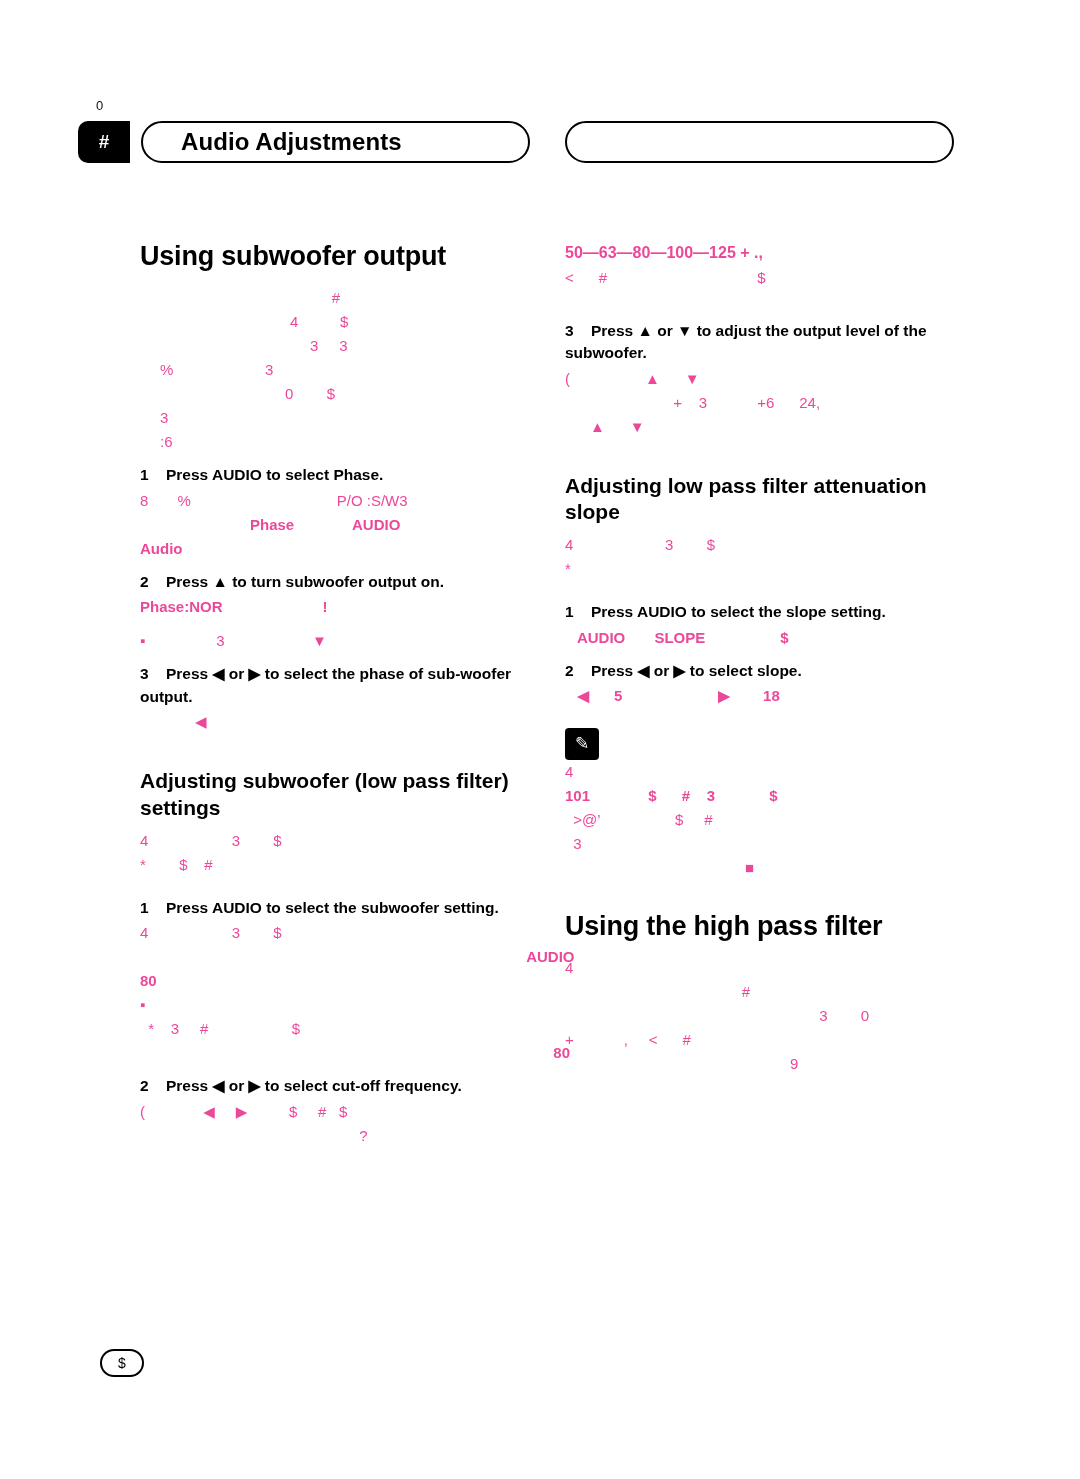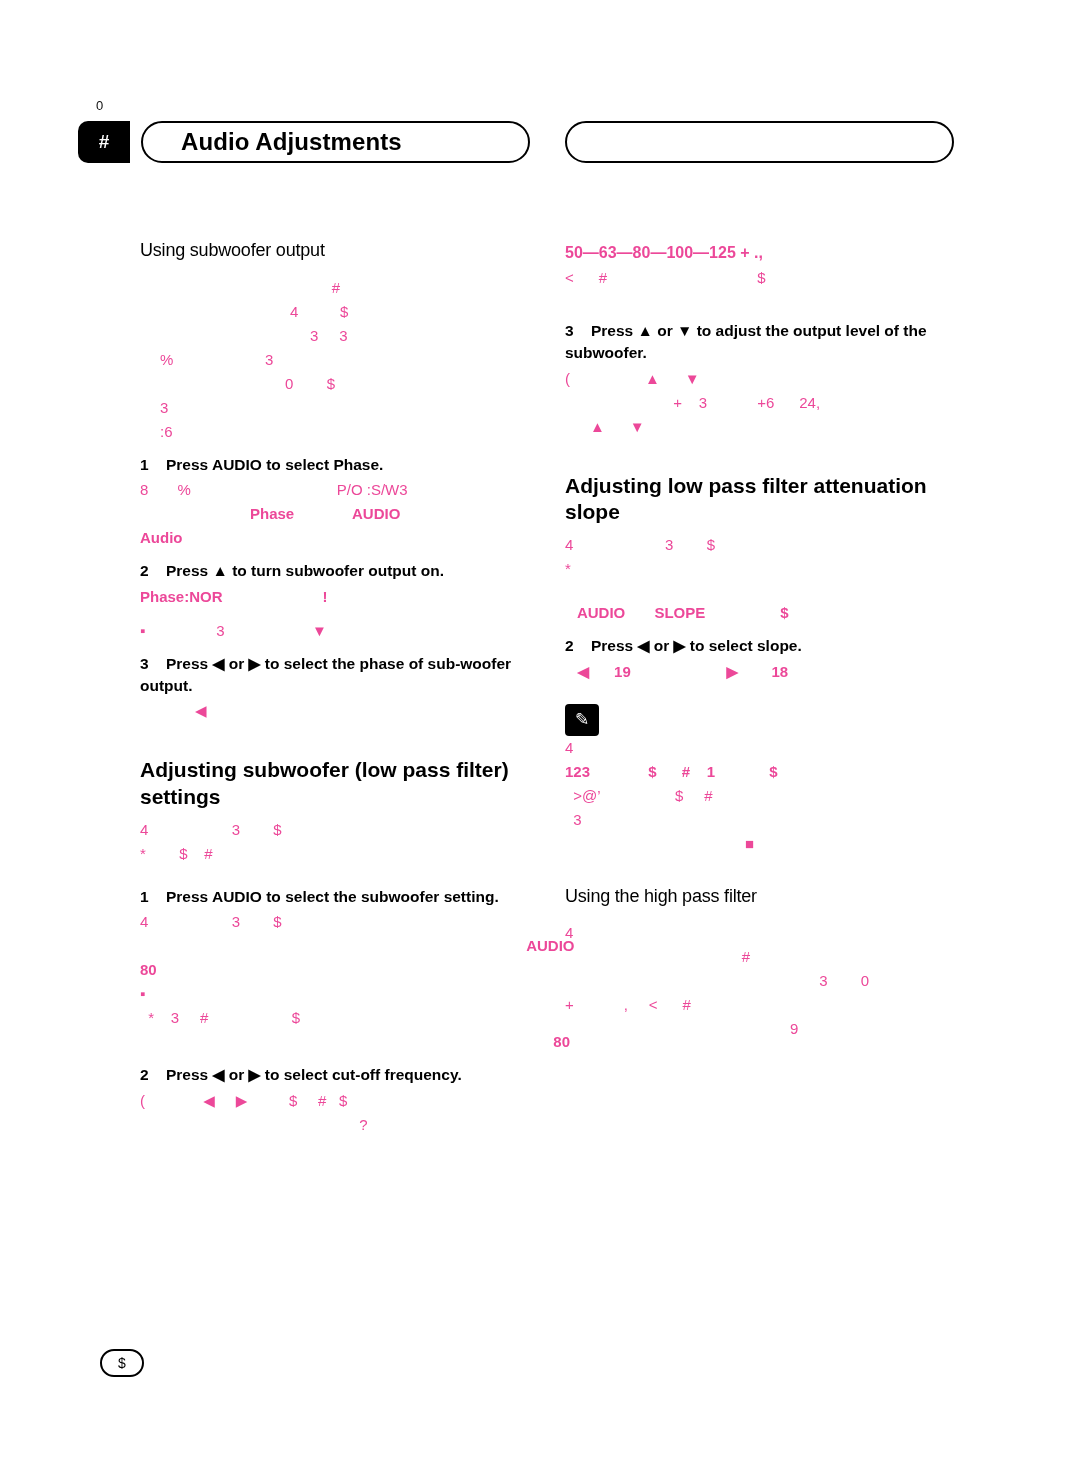--- a/index.html
+++ b/index.html
@@ -43,21 +43,21 @@
     width:389px; height:42px;
     border:2.2px solid #000; border-radius:21px;
   }
 
   
   .col { position:absolute; top:240px; width:392px; }
   .col-left  { left:140px; }
   .col-right { left:565px; }
 
   h1.sect {
-    font-size:18px; font-weight:400; line-height:1.2;
+    font-size:27px; font-weight:700; line-height:1.2;
     margin:0 0 14px 0; letter-spacing:-.2px;
   }
   h2.sub {
     font-size:21px; font-weight:700; line-height:1.25;
     margin:4px 0 8px 0;
   }
   p.step {
     font-size:15.5px; font-weight:700; line-height:1.45;
     margin:0 0 2px 0;
   }
@@ -180,34 +180,37 @@
     <div class="ghost">      ▲      ▼</div>
 
     <div class="gap-l"></div>
 
     <h2 class="sub">Adjusting low pass filter attenuation slope</h2>
     <div class="ghost">4                      3        $</div>
     <div class="ghost">*</div>
 
     <div class="gap-m"></div>
 
+    <p class="step">
+      <span class="stepnum">1</span><span>Press AUDIO to select the slope setting.</span>
+    </p>
     <div class="ghost bold">   AUDIO       SLOPE                  $</div>
 
     <div class="gap-s"></div>
 
     <p class="step">
       <span class="stepnum">2</span><span>Press ◀ or ▶ to select slope.</span>
     </p>
-    <div class="ghost bold">   ◀      19                       ▶        18</div>
+    <div class="ghost bold">   ◀      5                       ▶        18</div>
 
     <div class="gap-m"></div>
 
     <div class="note-icon">✎</div>
     <div class="ghost">4</div>
-    <div class="ghost"><span class="bold">123              $      #    1             $</span></div>
+    <div class="ghost"><span class="bold">101              $      #    3             $</span></div>
     <div class="ghost">  &gt;@’                  $     #</div>
     <div class="ghost">  3</div>
     <div class="ghost" style="padding-left:180px">■</div>
 
     <div class="gap-l"></div>
 
     <h1 class="sect">Using the high pass filter</h1>
     <div class="ghost">4</div>
     <div class="ghost" style="padding-left:110px">                #</div>
     <div class="ghost" style="padding-left:150px">                         3        0</div>

